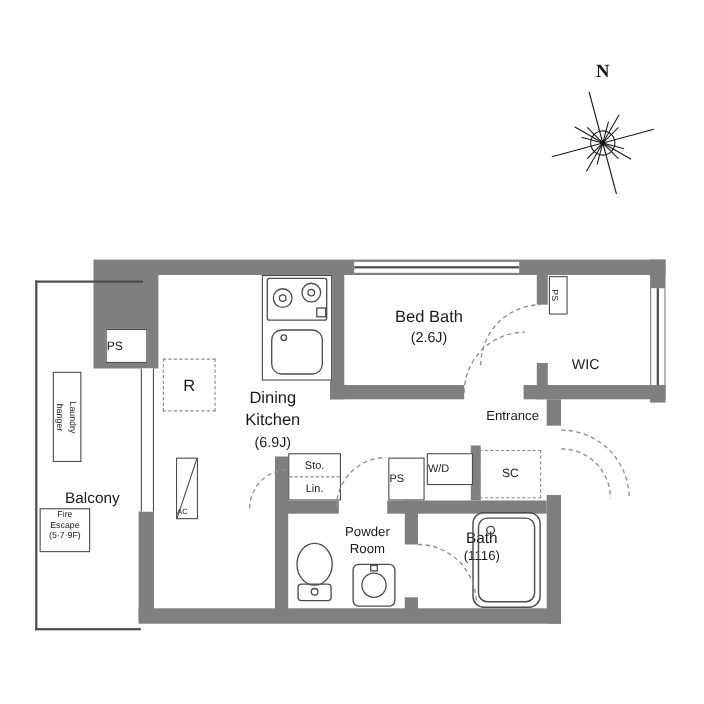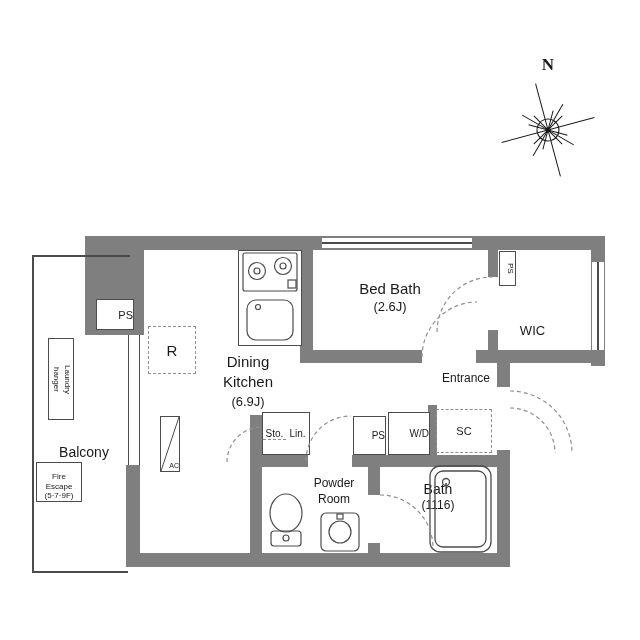--- a/index.html
+++ b/index.html
@@ -7,21 +7,21 @@
     --line:#4c4c4c;
     --dash:#8f8f8f;
     --text:#1a1a1a;
   }
   html,body{margin:0;padding:0;background:#fff;}
   #canvas{position:relative;width:640px;height:640px;background:#fff;overflow:hidden;
           font-family:"Liberation Sans",sans-serif;color:var(--text);}
   .w{position:absolute;background:var(--wall);}
   .thin{position:absolute;background:var(--line);}
   .box{position:absolute;background:#fff;border:1px solid var(--line);box-sizing:border-box;
-       display:flex;align-items:center;justify-content:flex-end;}
+       display:flex;align-items:center;justify-content:flex-start;}
   .dash{position:absolute;border:1px dashed var(--dash);box-sizing:border-box;
         display:flex;align-items:center;justify-content:center;background:transparent;}
   .lbl{position:absolute;text-align:center;line-height:1.3;}
   .win{position:absolute;background:#fff;}
   .win .mid{position:absolute;background:var(--line);}
   svg{display:block;}
   #overlay{position:absolute;left:0;top:0;pointer-events:none;}
 </style>
 </head>
 <body>
@@ -67,29 +67,29 @@
   <div class="box" style="left:499px;top:251px;width:17px;height:35px;font-size:8px;">
     <span style="writing-mode:vertical-rl;">PS</span>
   </div>
 
   <div class="box" style="left:238px;top:250px;width:64px;height:96px;"></div>
 
   <div class="dash" style="left:148px;top:326px;width:48px;height:48px;font-size:15px;">
     <span>R</span>
   </div>
 
-  <div class="box" style="left:388px;top:412px;width:42px;height:43px;font-size:10px;">
+  <div class="box" style="left:388px;top:412px;width:42px;height:29px;font-size:10px;">
     <span>W/D</span>
   </div>
 
   <div class="box" style="left:353px;top:416px;width:33px;height:39px;font-size:10px;">
     <span>PS</span>
   </div>
 
-  <div class="box" style="left:262px;top:412px;width:48px;height:43px;flex-direction:row;padding:0;">
+  <div class="box" style="left:262px;top:412px;width:48px;height:43px;flex-direction:column;padding:0;">
     <div style="width:100%;flex:1;display:flex;align-items:center;justify-content:center;border-bottom:1px dashed var(--dash);font-size:10px;box-sizing:border-box;">
       <span>Sto.</span>
     </div>
     <div style="width:100%;flex:1;display:flex;align-items:center;justify-content:center;font-size:10px;">
       <span>Lin.</span>
     </div>
   </div>
 
   <div class="dash" style="left:436px;top:409px;width:56px;height:44px;font-size:11px;">
     <span>SC</span>

